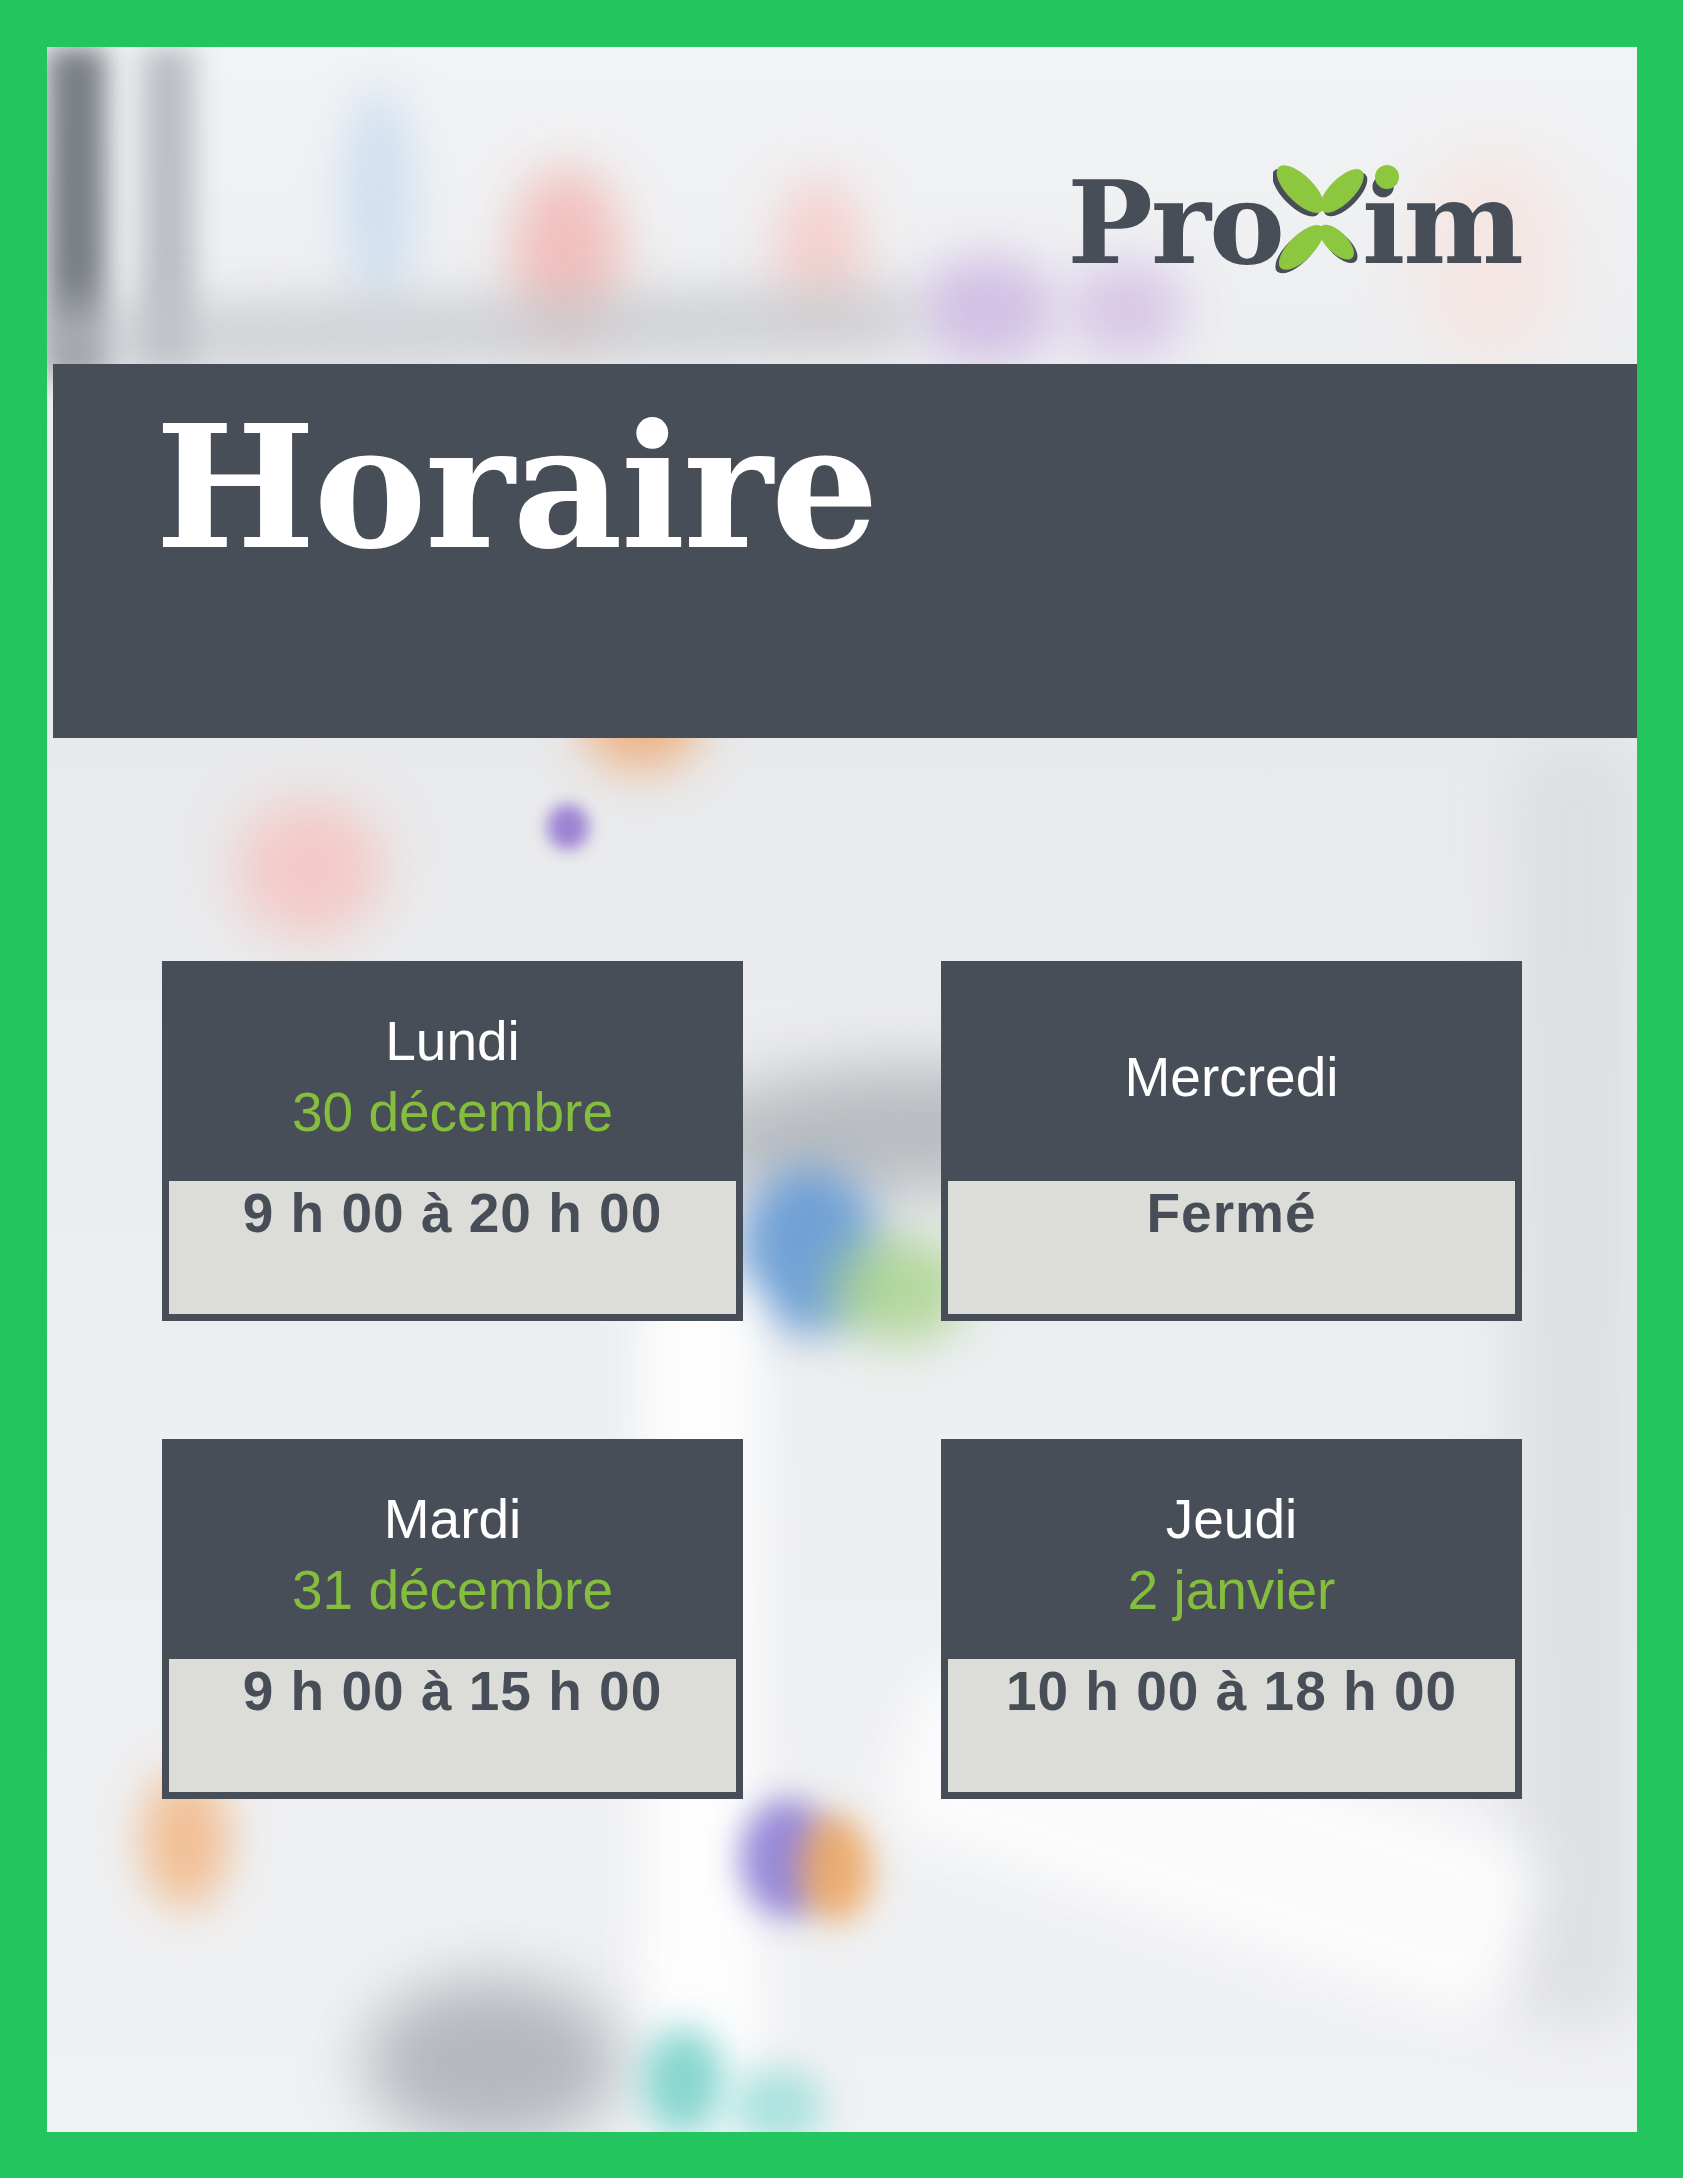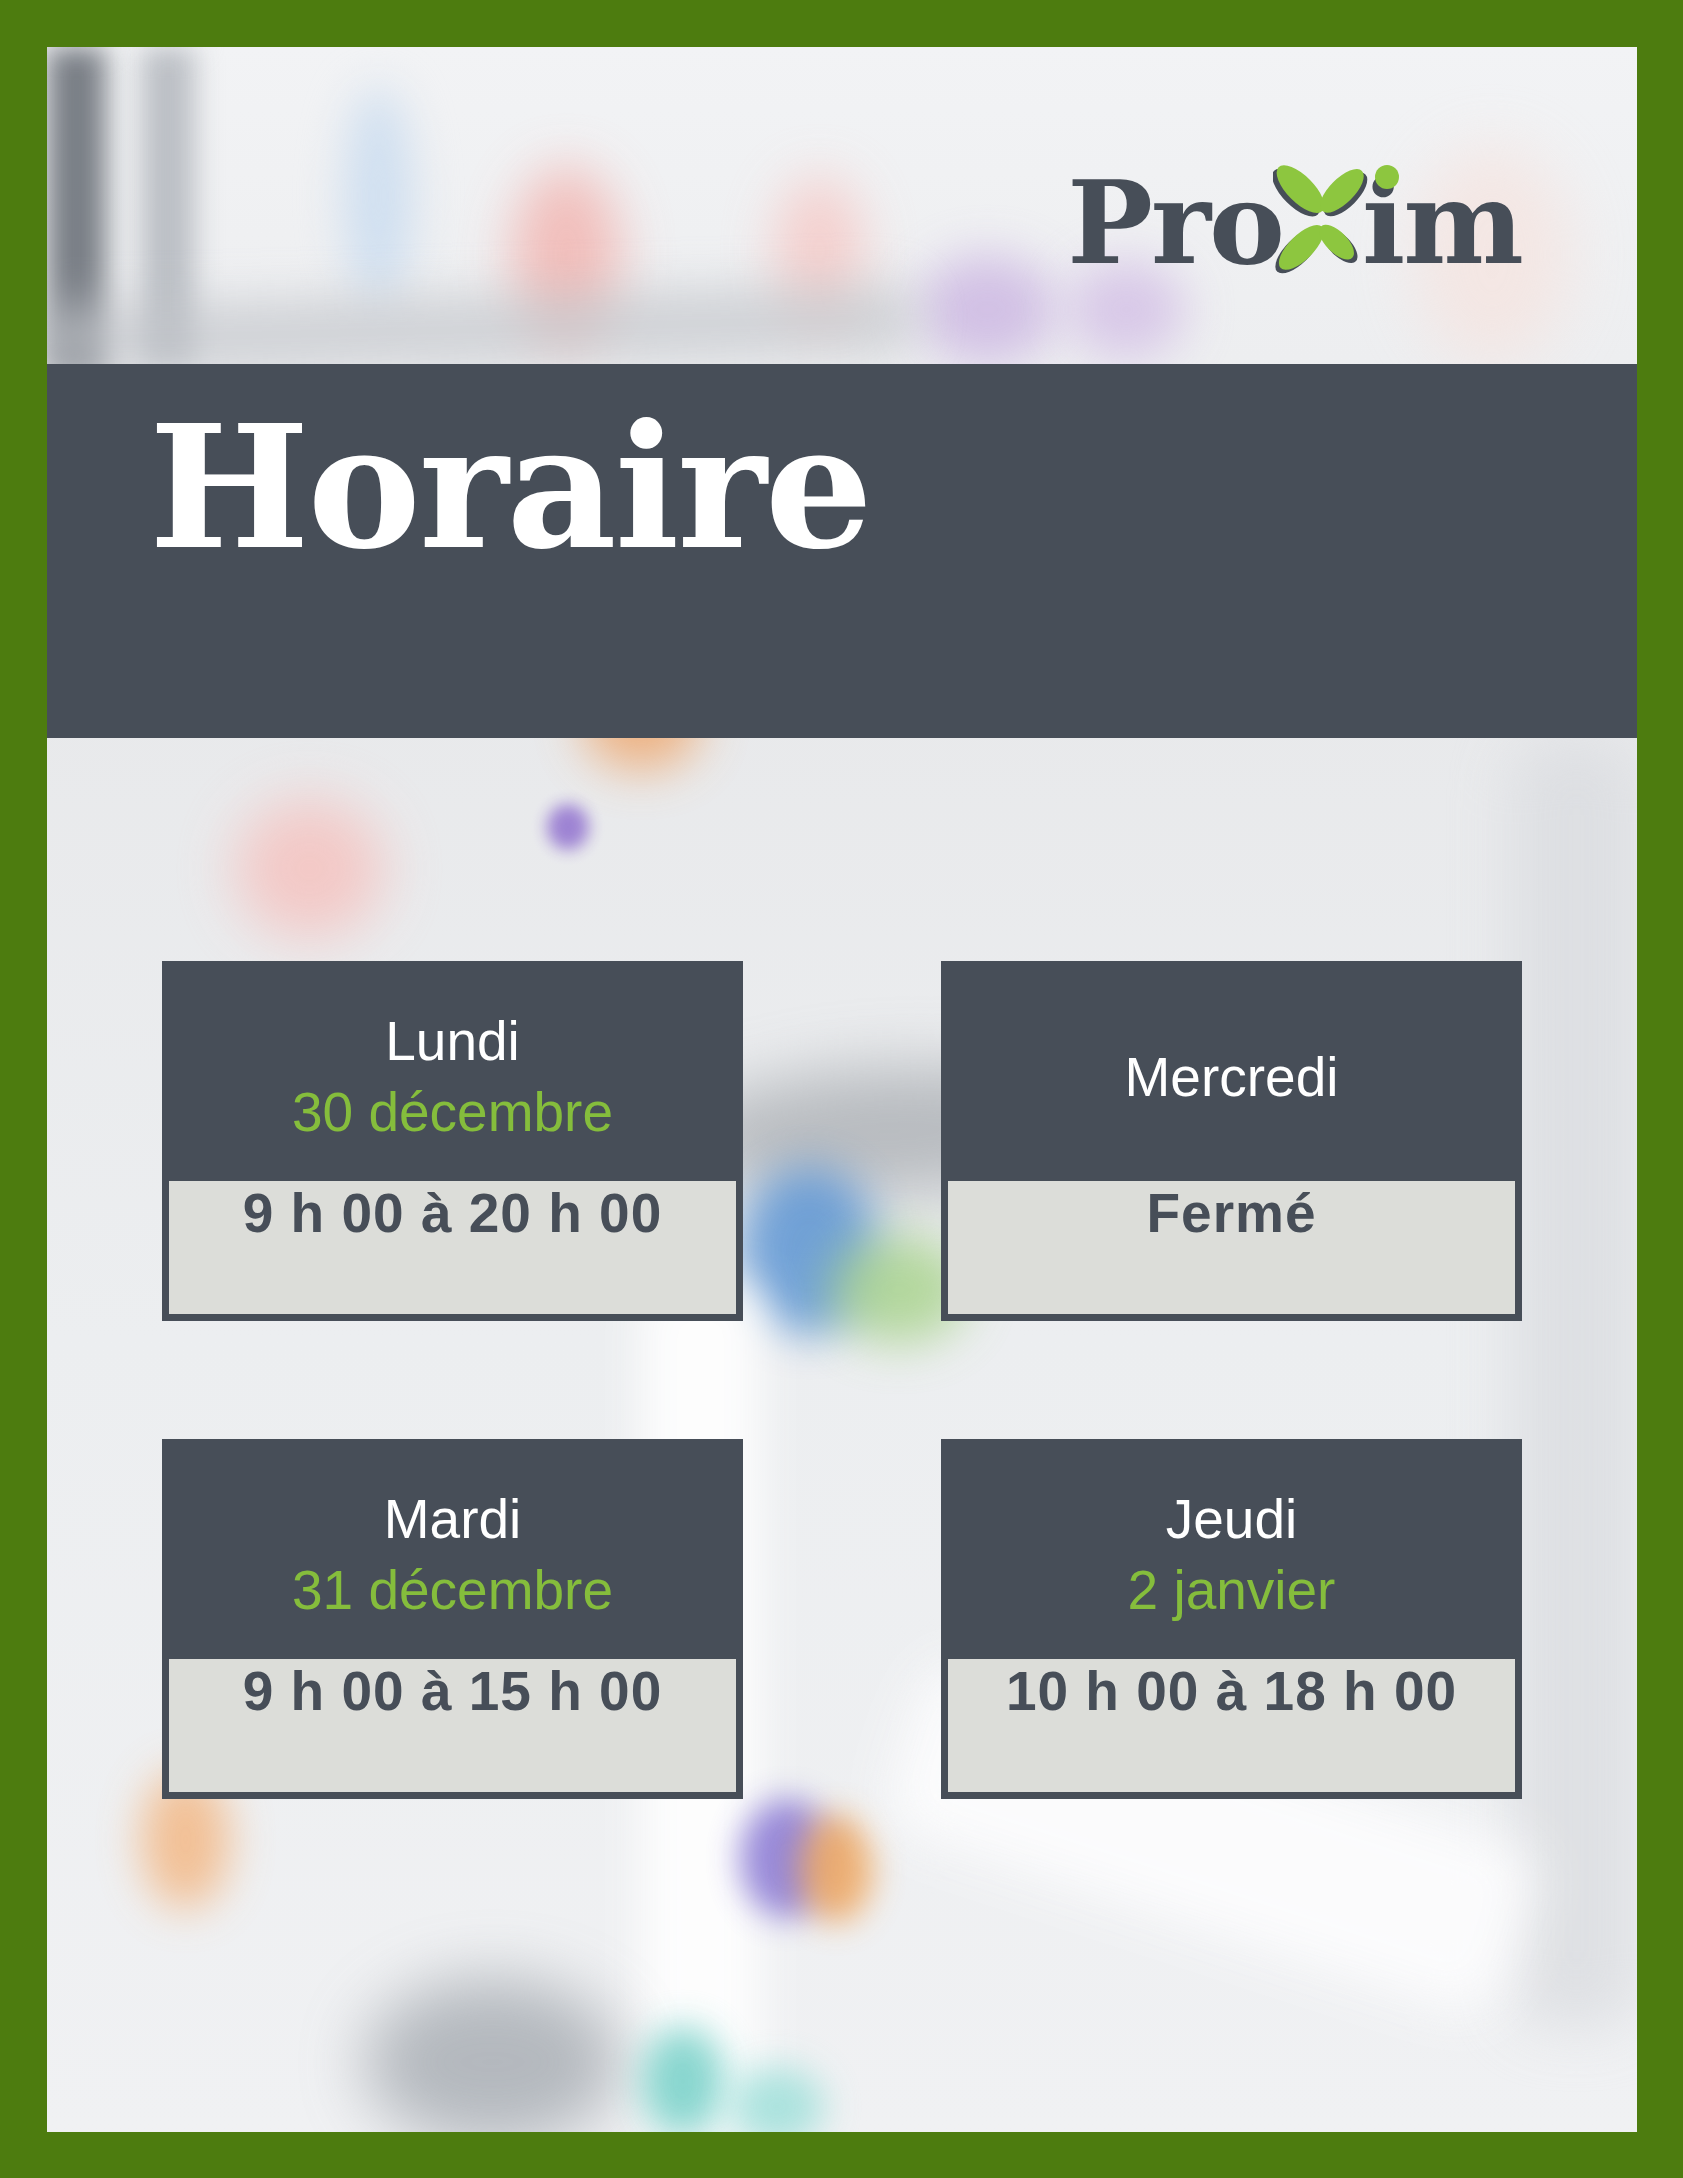--- a/index.html
+++ b/index.html
@@ -3,21 +3,21 @@
 <meta charset="utf-8">
 <style>
   html,body{margin:0;padding:0;}
   body{
     width:1683px;height:2178px;
     background:#ffffff;
     font-family:"Liberation Sans", sans-serif;
     position:relative;
     overflow:hidden;
   }
-  .page{position:absolute;inset:0;background:#4d7c0f;}
+  .page{position:absolute;inset:0;background:#22c55e;}
 
   
   .photo{
     position:absolute;left:47px;top:47px;width:1590px;height:2085px;
     background:linear-gradient(180deg,#f2f3f5 0%,#e8e9eb 30%,#eceef0 62%,#f0f1f3 100%);
     overflow:hidden;
   }
   .blob{position:absolute;border-radius:50%;}
 
   
@@ -30,21 +30,21 @@
   }
   .logo-x{margin:0 -10px;position:relative;top:-6px;}
   .logo-im{position:relative;}
   .i-dot{
     position:absolute;left:13px;top:-1px;width:24px;height:24px;
     border-radius:50%;background:#8DC63F;
   }
 
   
   .banner{
-    position:absolute;left:0;top:317px;width:1590px;height:374px;
+    position:absolute;left:6px;top:317px;width:1590px;height:374px;
     background:#474E58;box-sizing:border-box;
     padding:38px 0 0 102px;
   }
   .banner h1{
     margin:0;font-family:"DejaVu Serif", serif;font-weight:bold;
     font-size:170px;line-height:1;color:#ffffff;letter-spacing:-2px;
   }
 
   
   .cards{

